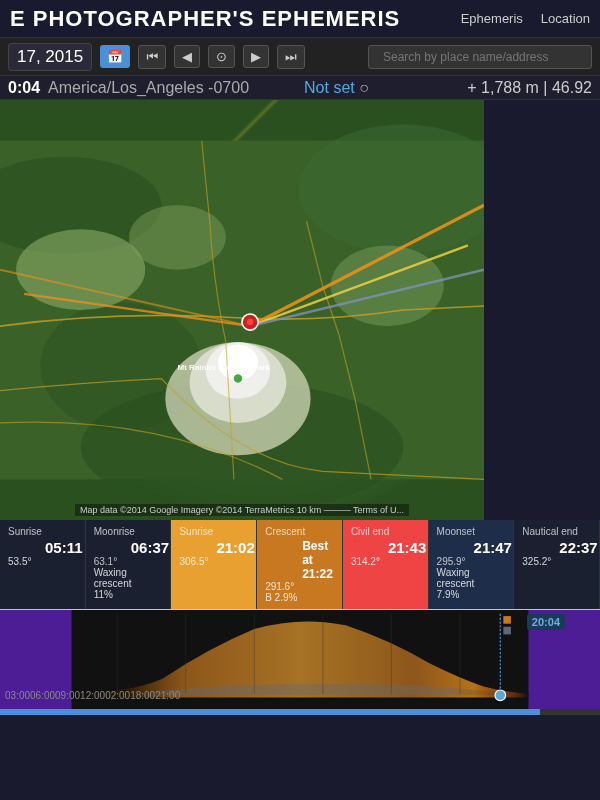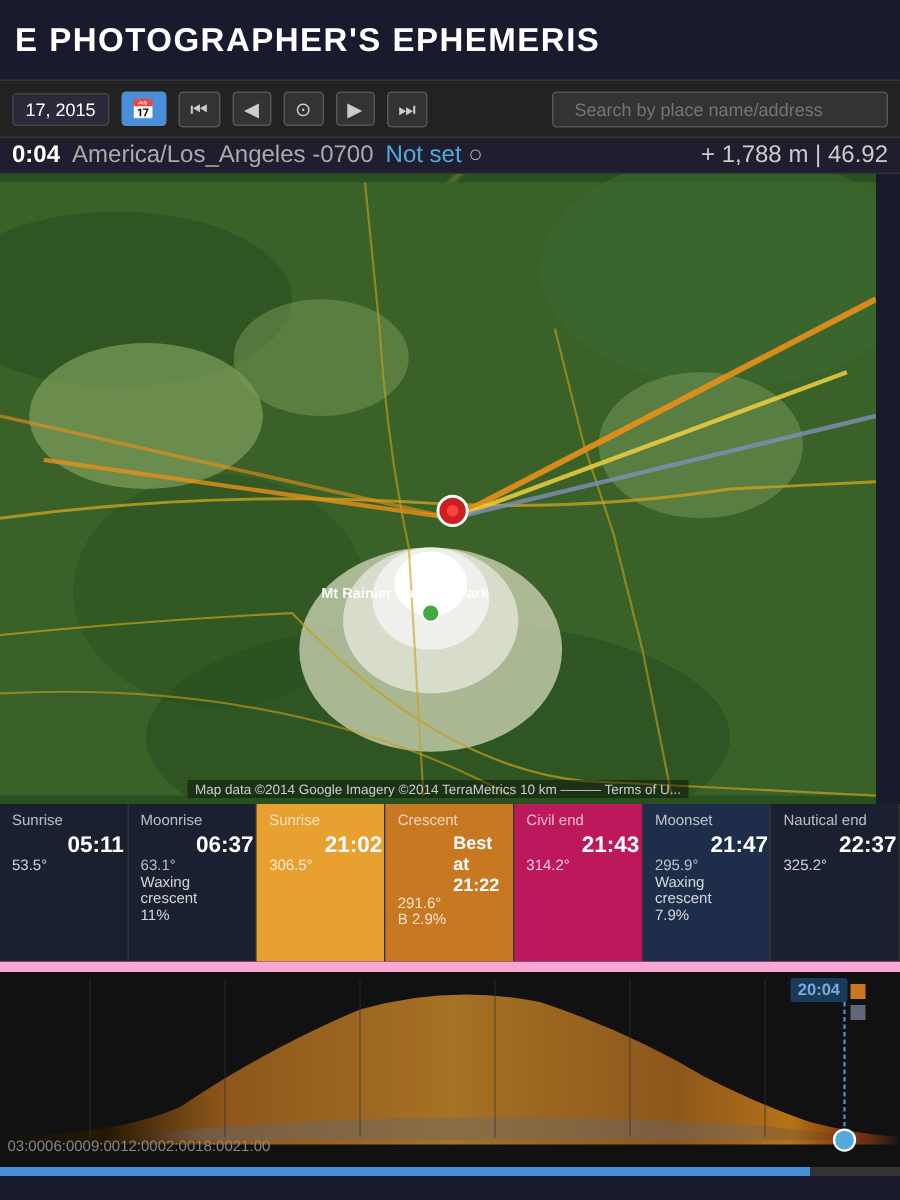--- a/index.html
+++ b/index.html
@@ -12,21 +12,21 @@
       color: #fff;
     }
 
     
     #header {
       background: #1a1a2e;
       display: flex;
       align-items: center;
       justify-content: space-between;
       padding: 0 10px;
-      height: 54px;
+      height: 38px;
       border-bottom: 1px solid #333;
     }
     #app-title {
       font-size: 22px;
       font-weight: bold;
       color: #fff;
       letter-spacing: 1px;
     }
     #header-nav {
       display: flex;
@@ -45,21 +45,21 @@
       align-items: center;
       padding: 4px 8px;
       height: 38px;
       gap: 8px;
       border-bottom: 1px solid #333;
     }
     #date-display {
       background: #2a2a3a;
       color: #fff;
       padding: 3px 8px;
-      font-size: 12px;
+      font-size: 17px;
       border: 1px solid #444;
       border-radius: 3px;
     }
     #calendar-btn {
       background: #4a90d9;
       border: none;
       color: #fff;
       padding: 4px 7px;
       border-radius: 3px;
       cursor: pointer;
@@ -92,27 +92,27 @@
       align-items: center;
       padding: 2px 8px;
       height: 24px;
       font-size: 16px;
       color: #aaa;
       gap: 8px;
       border-bottom: 1px solid #333;
     }
     #status-time { color: #fff; font-weight: bold; }
     #status-timezone { color: #aaa; }
-    #status-notset { color: #5ad; }
+    #status-notset { color: #5ad; margin-left: 47px; }
     #status-elev { color: #ccc; margin-left: auto; }
 
     
     #map-container {
       position: relative;
-      width: 584px;
+      width: 484px;
       height: 420px;
       overflow: hidden;
       background: #2d4a1e;
     }
     #map-bg {
       width: 100%;
       height: 100%;
       background:
         radial-gradient(ellipse at 50% 60%, #fff 0%, #f0f0f0 3%, transparent 3.5%),
         radial-gradient(ellipse at 50% 60%, #d4e8d4 0%, #7a9e6a 20%, #4a7a3a 40%, #3a6a2a 60%, #2a5a1a 80%);
@@ -147,42 +147,42 @@
       font-size: 9px;
       color: #ccc;
       background: rgba(0,0,0,0.4);
       padding: 1px 5px;
       white-space: nowrap;
     }
 
     
     #events-strip {
       display: flex;
-      height: 112px;
-      border-bottom: 7px solid #f9a8d4;
+      height: 90px;
+      border-bottom: 1px solid #f9a8d4;
       overflow: hidden;
     }
     .event-cell {
       display: flex;
       flex-direction: column;
       justify-content: flex-start;
       padding: 6px 8px;
       border-right: 1px solid #333;
       min-width: 80px;
       flex: 1;
       font-size: 11px;
     }
     .event-cell.highlighted {
       background: #e8a030;
     }
     .event-cell.highlighted2 {
       background: #c87820;
     }
     .event-cell.dark-hl {
-      background: #be185d;
+      background: #ef4444;
     }
     .event-cell.dark-hl2 {
       background: #1e2e4a;
     }
     .event-cell.normal {
       background: #1a2030;
     }
     .event-label {
       font-size: 10px;
       color: rgba(255,255,255,0.7);
@@ -198,21 +198,21 @@
       font-size: 10px;
       color: rgba(255,255,255,0.8);
     }
     .event-deg {
       font-size: 10px;
       color: rgba(255,255,255,0.7);
     }
 
     
     #timeline-container {
-      height: 130px;
+      height: 99px;
       background: #4c1d95;
       position: relative;
       overflow: hidden;
     }
     #timeline-svg {
       width: 100%;
       height: 100%;
     }
     #timeline-labels {
       position: absolute;
@@ -247,20 +247,24 @@
       height: 100%;
       background: #4a90d9;
       width: 90%;
     }
   </style>
 </head>
 <body>
 
 <div id="header">
   <div id="app-title">E PHOTOGRAPHER'S EPHEMERIS</div>
+  <div id="header-nav">
+    <span>Ephemeris</span>
+    <span>Location</span>
+  </div>
 </div>
 
 <div id="toolbar">
   <div id="date-display">17, 2015</div>
   <button id="calendar-btn">📅</button>
   <button class="nav-btn">⏮</button>
   <button class="nav-btn">◀</button>
   <button class="nav-btn">⊙</button>
   <button class="nav-btn">▶</button>
   <button class="nav-btn">⏭</button>

